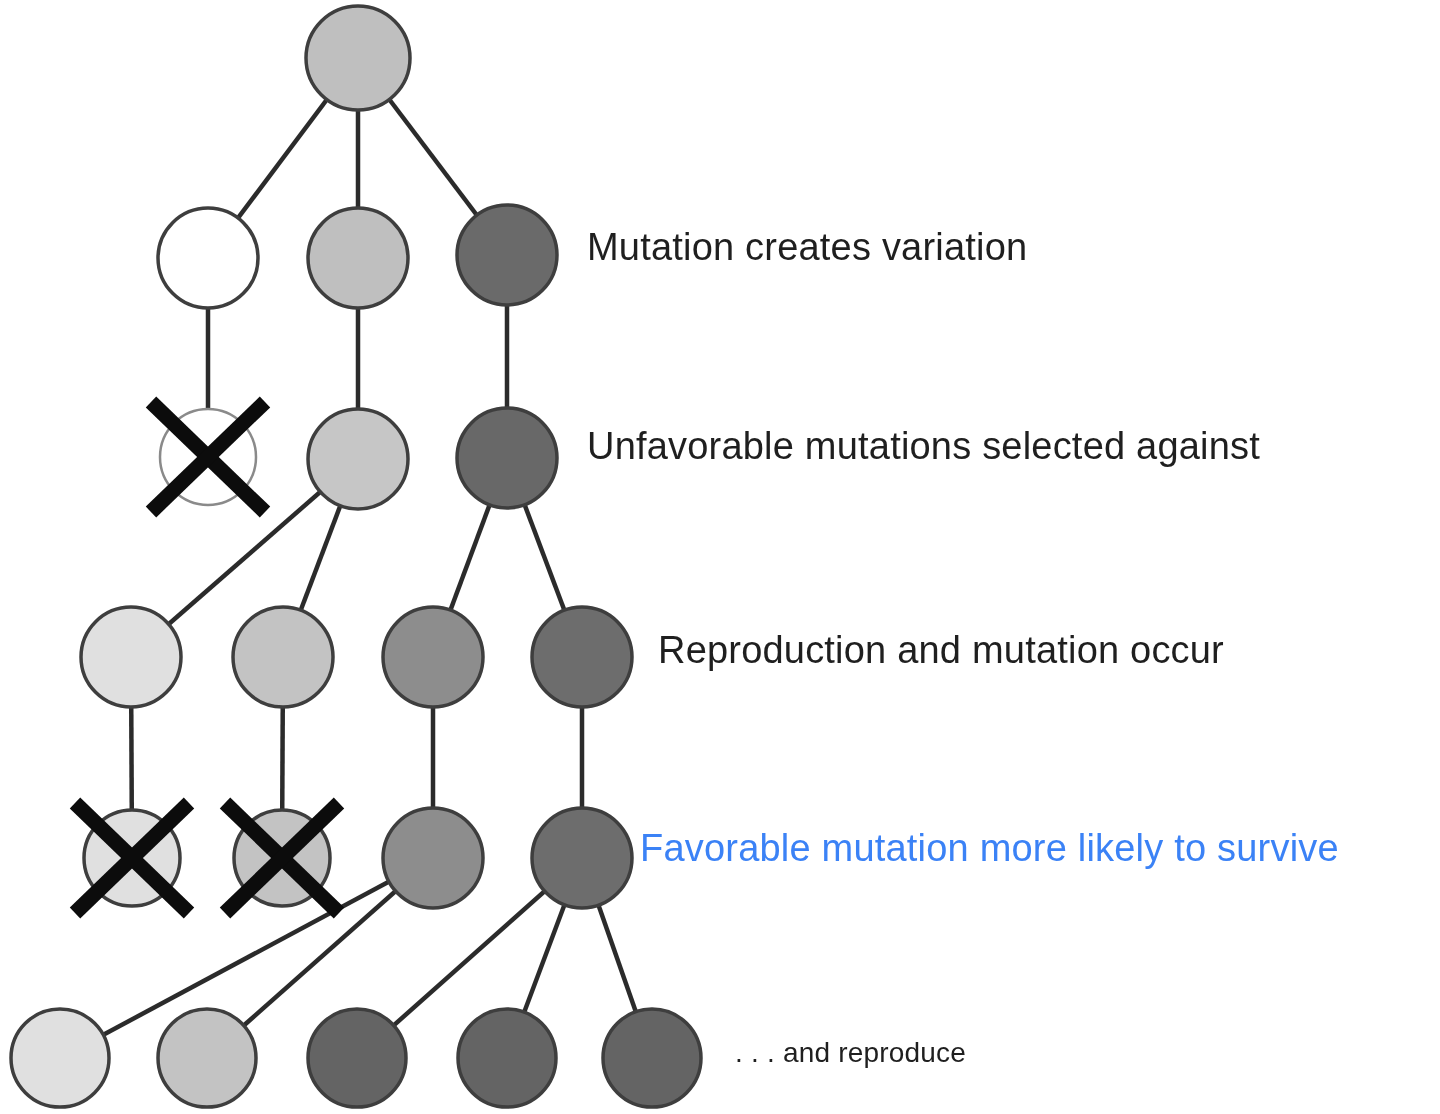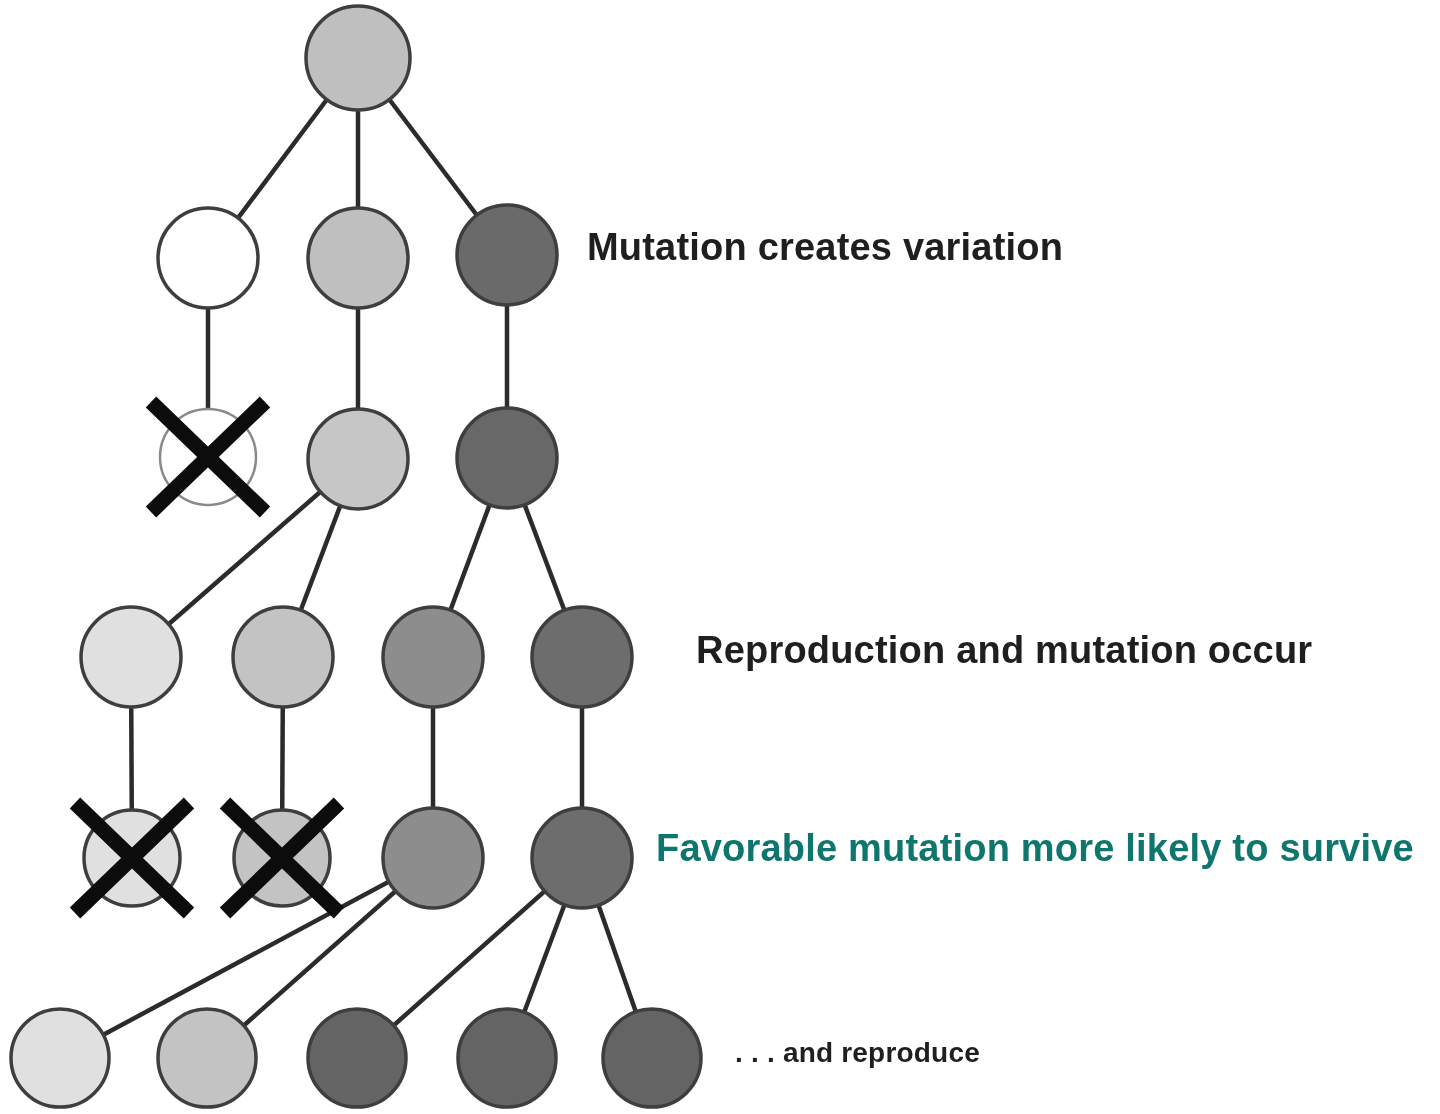--- a/index.html
+++ b/index.html
@@ -10,21 +10,20 @@
   body {
     width: 1440px;
     height: 1114px;
     position: relative;
     overflow: hidden;
     font-family: "Liberation Sans", sans-serif;
   }
   #diagram-root {
     position: absolute;
     inset: 0;
-    font-weight: bold;
   }
   #diagram-root svg {
     position: absolute;
     left: 0;
     top: 0;
   }
   .diagram-label {
     position: absolute;
     transform: translateY(-50%);
     font-size: 38px;
@@ -85,16 +84,17 @@
       <g>
         <line x1="75" y1="803" x2="189" y2="913" stroke="#0c0c0c" stroke-width="15" stroke-linecap="butt"></line>
         <line x1="75" y1="913" x2="189" y2="803" stroke="#0c0c0c" stroke-width="15" stroke-linecap="butt"></line>
       </g>
       <g>
         <line x1="225" y1="803" x2="339" y2="913" stroke="#0c0c0c" stroke-width="15" stroke-linecap="butt"></line>
         <line x1="225" y1="913" x2="339" y2="803" stroke="#0c0c0c" stroke-width="15" stroke-linecap="butt"></line>
       </g>
     </svg>
   <div class="diagram-label" style="left: 587px; top: 248px; font-size: 38px; color: rgb(31, 31, 31);">Mutation creates variation</div>
-  <div class="diagram-label" style="left: 696px; top: 651px; font-size: 38px; color: rgb(31, 31, 31);">Reproduction and mutation occur</div>
-  <div class="diagram-label" style="left: 656px; top: 849px; font-size: 38px; color: #0f766e;">Favorable mutation more likely to survive</div>
+  <div class="diagram-label" style="left: 587px; top: 447px; font-size: 38px; color: rgb(31, 31, 31);">Unfavorable mutations selected against</div>
+  <div class="diagram-label" style="left: 658px; top: 651px; font-size: 38px; color: rgb(31, 31, 31);">Reproduction and mutation occur</div>
+  <div class="diagram-label" style="left: 640px; top: 849px; font-size: 38px; color: #3b82f6;">Favorable mutation more likely to survive</div>
   <div class="diagram-label" style="left: 735px; top: 1053px; font-size: 28px; color: rgb(31, 31, 31);">. . . and reproduce</div>
 </div>
 
 </body></html>

